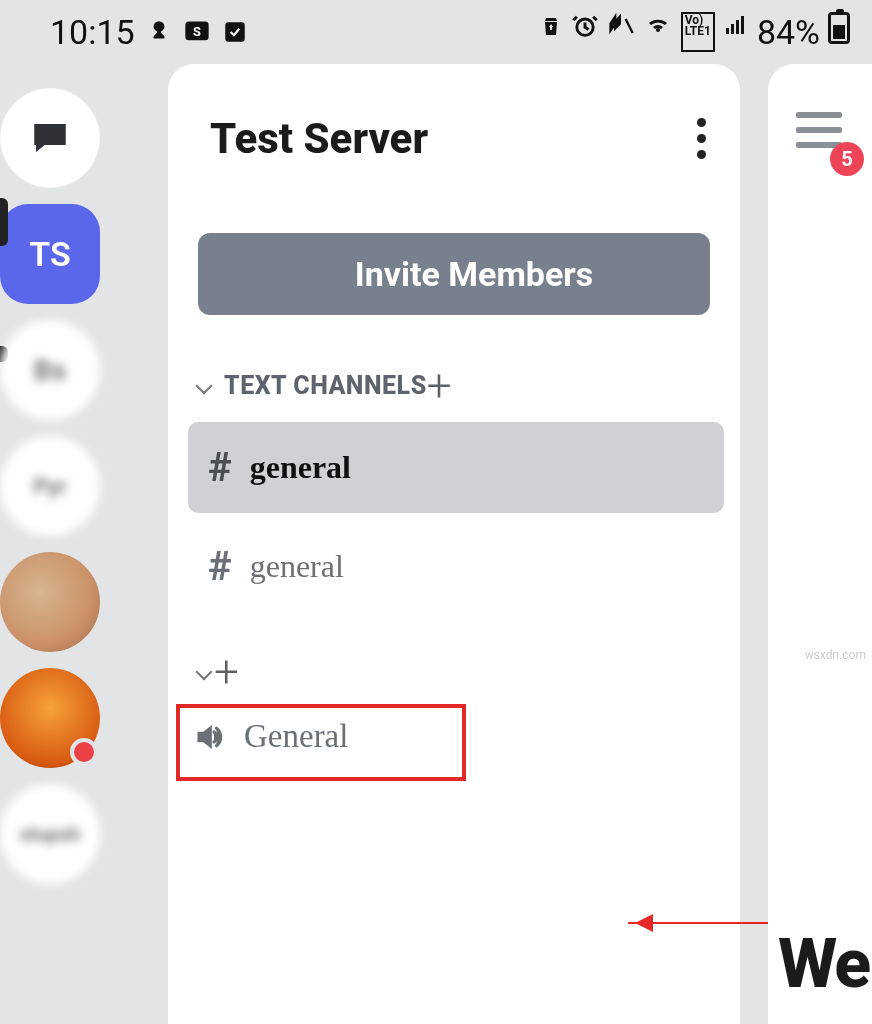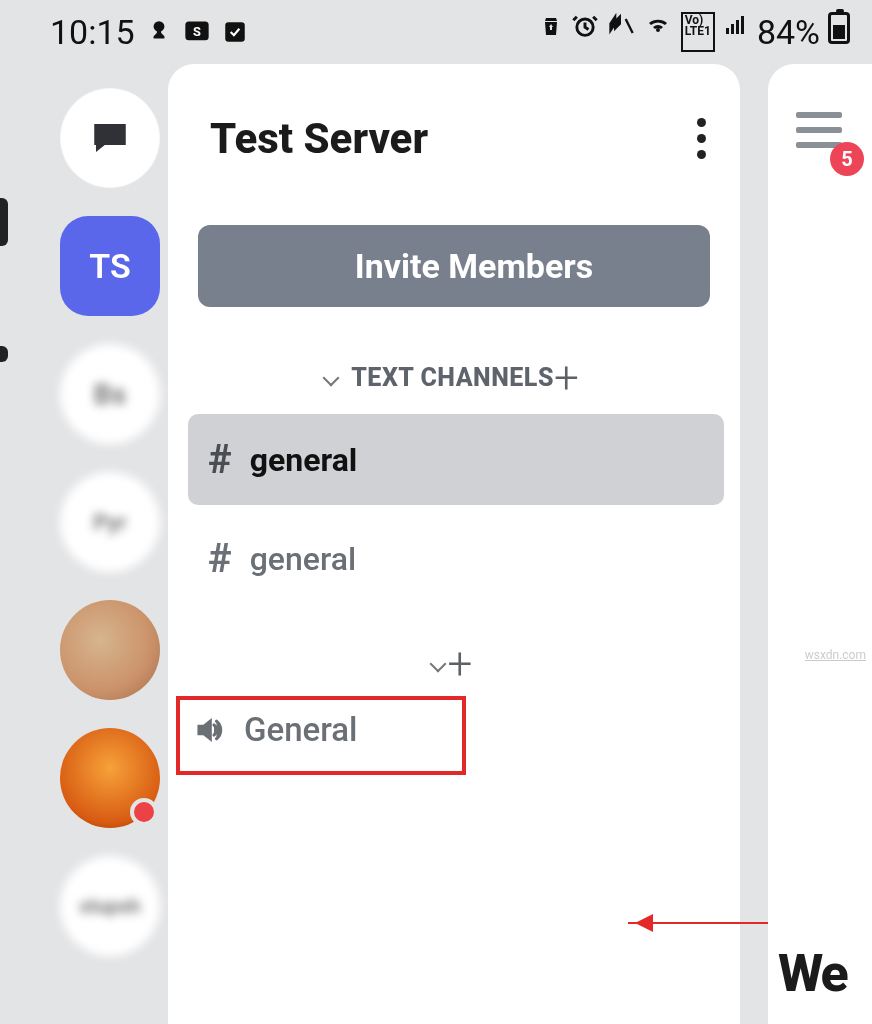--- a/index.html
+++ b/index.html
@@ -9,75 +9,75 @@
 .status-bar { position:absolute; top:0; left:0; right:0; height:64px; display:flex; align-items:center; justify-content:space-between; padding:0 22px 0 50px; font-size:34px; color:#111; }
 .status-left { display:flex; align-items:center; gap:11px; }
 .status-right { display:flex; gap:8px; font-size:32px; }
 .status-right .pct { font-size:34px; }
 .ico { display:inline-flex; }
 .batt { width:22px; height:32px; border:3px solid #111; border-radius:4px; position:relative; }
 .batt::before { content:""; position:absolute; top:-6px; left:5px; width:8px; height:4px; background:#111; border-radius:2px;}
 .batt::after { content:""; position:absolute; bottom:2px; left:2px; right:2px; height:55%; background:#111;}
 
 
-.server-rail { position:absolute; top:78px; left:0; width:160px; display:flex; flex-direction:column; align-items:flex-end; gap:28px; padding-top:10px; }
+.server-rail { position:absolute; top:78px; left:0; width:160px; display:flex; flex-direction:column; align-items:flex-start; gap:16px; padding-top:10px; }
 .rail-btn { width:100px; height:100px; border-radius:50%; background:#fff; display:flex; align-items:center; justify-content:center; }
 .rail-btn.dm { box-shadow: inset 0 0 0 1px rgba(0,0,0,0.03); }
 .rail-btn.dm svg { width:48px; height:42px; fill:#2f3136; }
 .rail-pill { position:absolute; left:0; width:8px; height:48px; background:#222; border-radius:0 6px 6px 0; top:120px; }
 .rail-btn.server { background:#5b67ea; border-radius:28px; color:#fff; font-size:34px; font-weight:600; width:100px; height:100px; }
 .rail-pill.srv { top:268px; height:16px; }
 .rail-blur { filter: blur(5px); font-weight:700; color:#777; }
 .rail-avatar { position:relative; }
 .rail-avatar.a1 { background: radial-gradient(circle at 40% 40%, #d6b58e, #cb926a 60%, #a06c49); }
 .rail-avatar.a2 { background: radial-gradient(circle at 50% 40%, #f6a23a, #d85b12 70%, #8b2a05); }
 .rail-dnd { position:absolute; right:2px; bottom:2px; width:28px; height:28px; border-radius:50%; background:#ed4245; border:4px solid #e3e4e6;}
 
 
 .panel { position:absolute; top:64px; left:168px; width:572px; bottom:0; background:#fff; border-radius:26px 26px 0 0; padding:32px 0 0 0; }
 .panel-header { display:flex; justify-content:space-between; align-items:center; padding:18px 34px 62px 42px; }
 .panel-title { font-size:42px; font-weight:800; color:#1b1b1b; }
 .more-dots { display:flex; flex-direction:column; gap:7px;}
 .more-dots span { width:9px; height:9px; border-radius:50%; background:#222; }
 
-.invite-btn { margin:0 30px 56px 30px; height:82px; background:#79808d; border-radius:12px; display:flex; align-items:center; justify-content:center; color:#fff; font-size:34px; font-weight:700; cursor:pointer;padding-left:40px;}
-
-.cat-row { display:flex; justify-content:center; align-items:center; padding:0 34px 0 30px; margin-bottom:22px;}
+.invite-btn { margin:8px 30px 56px 30px; height:82px; background:#79808d; border-radius:12px; display:flex; align-items:center; justify-content:center; color:#fff; font-size:34px; font-weight:700; cursor:pointer;padding-left:40px;}
+
+.cat-row { display:flex; justify-content:flex-start; align-items:center; padding:0 34px 0 30px; margin-bottom:22px;}
 .cat-left { display:flex; align-items:center; gap:10px; }
 .chev { width:12px; height:12px; border-left:2px solid #777; border-bottom:2px solid #777; transform:rotate(-45deg); margin-right:4px;}
 .cat-label { font-size:25px; font-weight:800; letter-spacing:0.5px; color:#5e636c; }
 .plus { font-size:44px; color:#5d6065; font-weight:300; line-height:20px; cursor:pointer;}
 
 .channels { padding:0 16px 0 20px; }
 .chan { display:flex; align-items:center; gap:18px; padding:22px 20px; border-radius:10px; margin-bottom:8px; cursor:pointer;}
 .chan.selected { background:#cfd1d5; }
 .hash { font-size:40px; font-weight:700; color:#6b6f76; }
 .chan.selected .hash { color:#4a4d52;}
 .chan.selected .chan-name { color:#111; font-weight:700;}
-.chan-name { font-size:32px; color:#6b6f76; font-weight:500;}
+.chan-name { font-size:32px; color:#6b6f76; font-weight:500;font-family:Liberation Serif, serif;}
 .speaker { width:30px; height:30px; fill:#6b6f76; }
 
 .cat-spacer { height:42px; }
 
 .voice-chan { display:flex; align-items:center; gap:20px; padding:20px 20px; }
 
 .hl-box { border:4px solid #e32828; margin:8px 16px -8px 8px; padding:6px 0 22px 0; width:290px;}
 .hl-box .voice-chan { padding:4px 14px 0 14px; }
 
 .arrow { position:absolute; top:858px; left:460px; width:180px; height:2px; background:#e32828;}
 .arrow::before{content:"";position:absolute;left:-2px;top:-8px;border:9px solid transparent;border-right:18px solid #e32828;}
 
 
 .right-panel { position:absolute; top:64px; right:0; width:104px; bottom:0; background:#fff; border-radius:26px 0 0 0; overflow:hidden;}
 .hamburger { position:absolute; top:48px; left:28px; display:flex; flex-direction:column; gap:9px;}
 .hamburger span{ width:46px; height:6px; background:#8b8f96; border-radius:2px;}
 .badge5 { position:absolute; top:78px; left:62px; width:34px; height:34px; border-radius:50%; background:#ed4557; color:#fff; display:flex; align-items:center; justify-content:center; font-size:20px; font-weight:700;}
-.we { position:absolute; bottom:20px; left:10px; font-size:52px; font-weight:800; color:#1b1b1b; letter-spacing:-2px;}
-
-.watermark { position:absolute; right:6px; top:648px; font-size:12px; color:#999; writing-mode: horizontal-tb; opacity:0.5; z-index:99;text-decoration:underline;}
+.we { position:absolute; bottom:20px; left:10px; font-size:68px; font-weight:800; color:#1b1b1b; letter-spacing:-2px;}
+
+.watermark { position:absolute; right:6px; top:648px; font-size:12px; color:#999; writing-mode: horizontal-tb; opacity:0.5; z-index:99;}
 </style>
 </head>
 <body>
 
 <div class="status-bar">
   <div class="status-left">
     <span>10:15</span>
     <span class="ico">
       <svg width="26" height="26" viewBox="0 0 24 24">
           <path fill="#111" d="M12 2a5 5 0 015 5c0 2-1.2 3.6-3 4.4V13l3 3v2H7v-2l3-3v-1.6C8.2 10.6 7 9 7 7a5 5 0 015-5z"></path>

